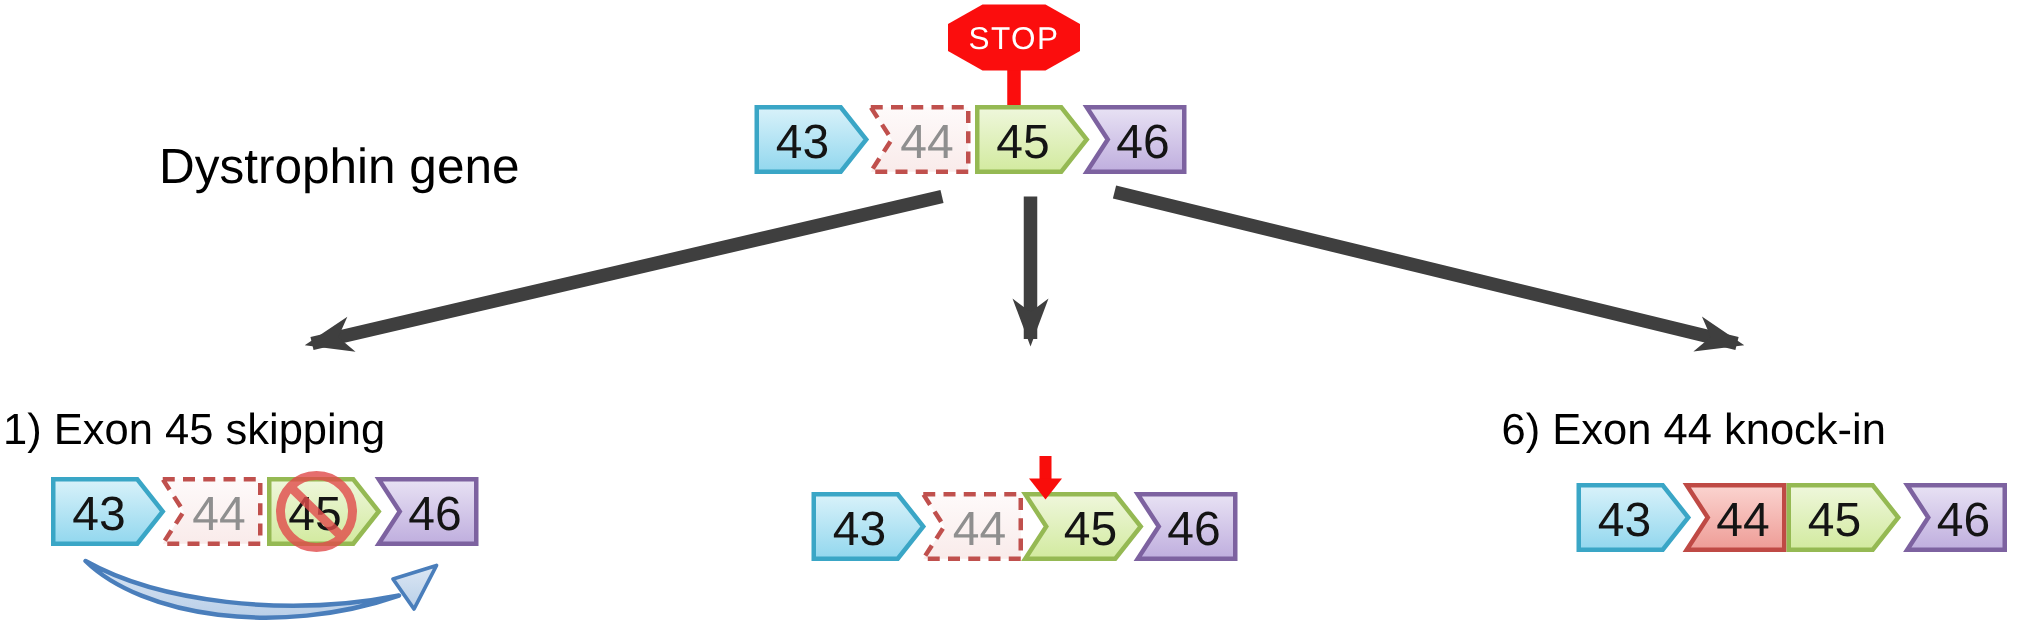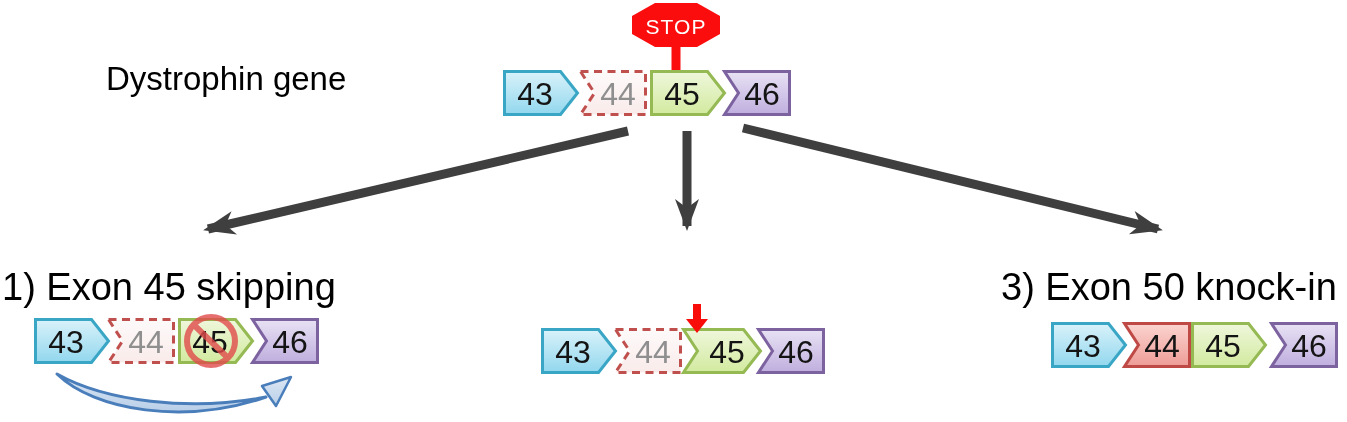--- a/index.html
+++ b/index.html
@@ -5,23 +5,23 @@
   html,body{margin:0;padding:0;background:#fff;}
   .canvas{
     position:relative;width:1347px;height:422px;background:#ffffff;
     font-family:"Liberation Sans",sans-serif;overflow:hidden;
   }
   .layer{position:absolute;left:0;top:0;}
   .source-label{
     position:absolute;left:106px;top:58px;color:#000;
     font-size:33px;line-height:41px;white-space:nowrap;
   }
-  .source-label span{display:block;}
+  .source-label span{display:block;margin-top:32px;}
   .strategy-heading{
-    position:absolute;color:#000;font-size:38px;line-height:34px;white-space:nowrap;
+    position:absolute;color:#000;font-size:29px;line-height:34px;white-space:nowrap;
   }
   .exon{position:absolute;overflow:visible;}
   .exon path{stroke-width:3px;}
   .exon text{
     font-family:"Liberation Sans",sans-serif;font-size:32px;fill:#141414;
     text-anchor:middle;dominant-baseline:central;
   }
   .exon.missing text{fill:#8f8f8f;}
   .stop-text{
     font-family:"Liberation Sans",sans-serif;font-size:21px;fill:#ffffff;
@@ -137,21 +137,21 @@
     <svg class="exon" style="left:682px;top:328px" width="80" height="46" viewBox="0 0 80 46">
       <path d="M1.5,1.5 L61.5,1.5 L78.5,23 L61.5,44.5 L1.5,44.5 L15.5,23 Z" fill="url(#grad-green)" stroke="#95b953"></path>
       <text x="45" y="24">45</text>
     </svg>
     <svg class="exon" style="left:757px;top:328px" width="68" height="46" viewBox="0 0 68 46">
       <path d="M1.5,1.5 L66.5,1.5 L66.5,44.5 L1.5,44.5 L15.5,23 Z" fill="url(#grad-purple)" stroke="#7d62a0"></path>
       <text x="39" y="24">46</text>
     </svg>
   </div>
 
-  <div class="strategy-heading" style="left:1001px;top:270px">3) Exon 50 knock-in</div>
+  <div class="strategy-heading" style="left:1001px;top:270px">6) Exon 44 knock-in</div>
   <div>
     <svg class="exon" style="left:1051px;top:322px" width="76" height="46" viewBox="0 0 76 46">
       <path d="M1.5,1.5 L57.5,1.5 L74.5,23 L57.5,44.5 L1.5,44.5 Z" fill="url(#grad-cyan)" stroke="#3aa6c6"></path>
       <text x="32" y="24">43</text>
     </svg>
     <svg class="exon" style="left:1123px;top:322px" width="68" height="46" viewBox="0 0 68 46">
       <path d="M1.5,1.5 L66.5,1.5 L66.5,44.5 L1.5,44.5 L15.5,23 Z" fill="url(#grad-red)" stroke="#bf4a45"></path>
       <text x="39" y="24">44</text>
     </svg>
     <svg class="exon" style="left:1191px;top:322px" width="76" height="46" viewBox="0 0 76 46">

